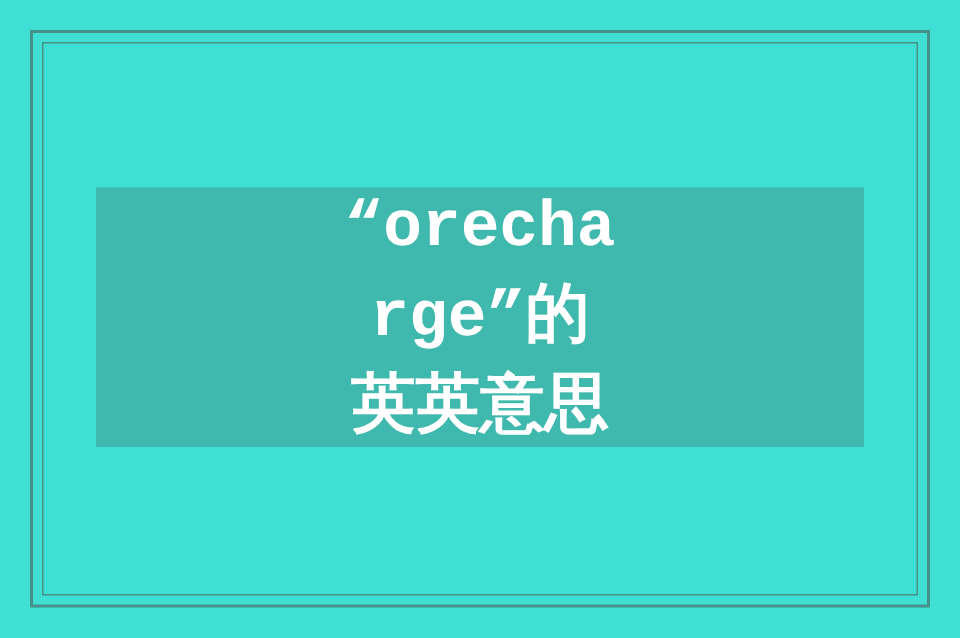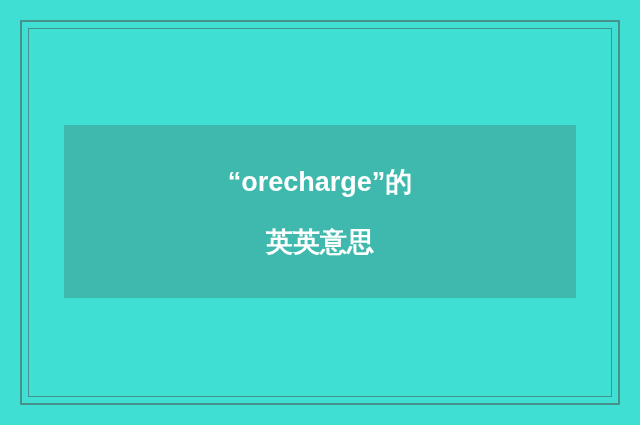--- a/index.html
+++ b/index.html
@@ -57,27 +57,28 @@
     box-sizing: border-box;
     display: flex;
     align-items: center;
     justify-content: center;
   }
 
   .headline {
     margin: 0;
     width: 186px;
     color: #ffffff;
-    font-size: 27px;
+    font-size: 43px;
     font-weight: bold;
     line-height: 60px;
     text-align: center;
     letter-spacing: 0px;
     word-break: break-all;
     overflow-wrap: anywhere;
+    font-family: Liberation Mono, monospace;
   }
 </style>
 </head>
 <body>
 
 <div id="banner">
 
   <div class="frame-outer"></div>
 
   <div class="frame-inner"></div>

